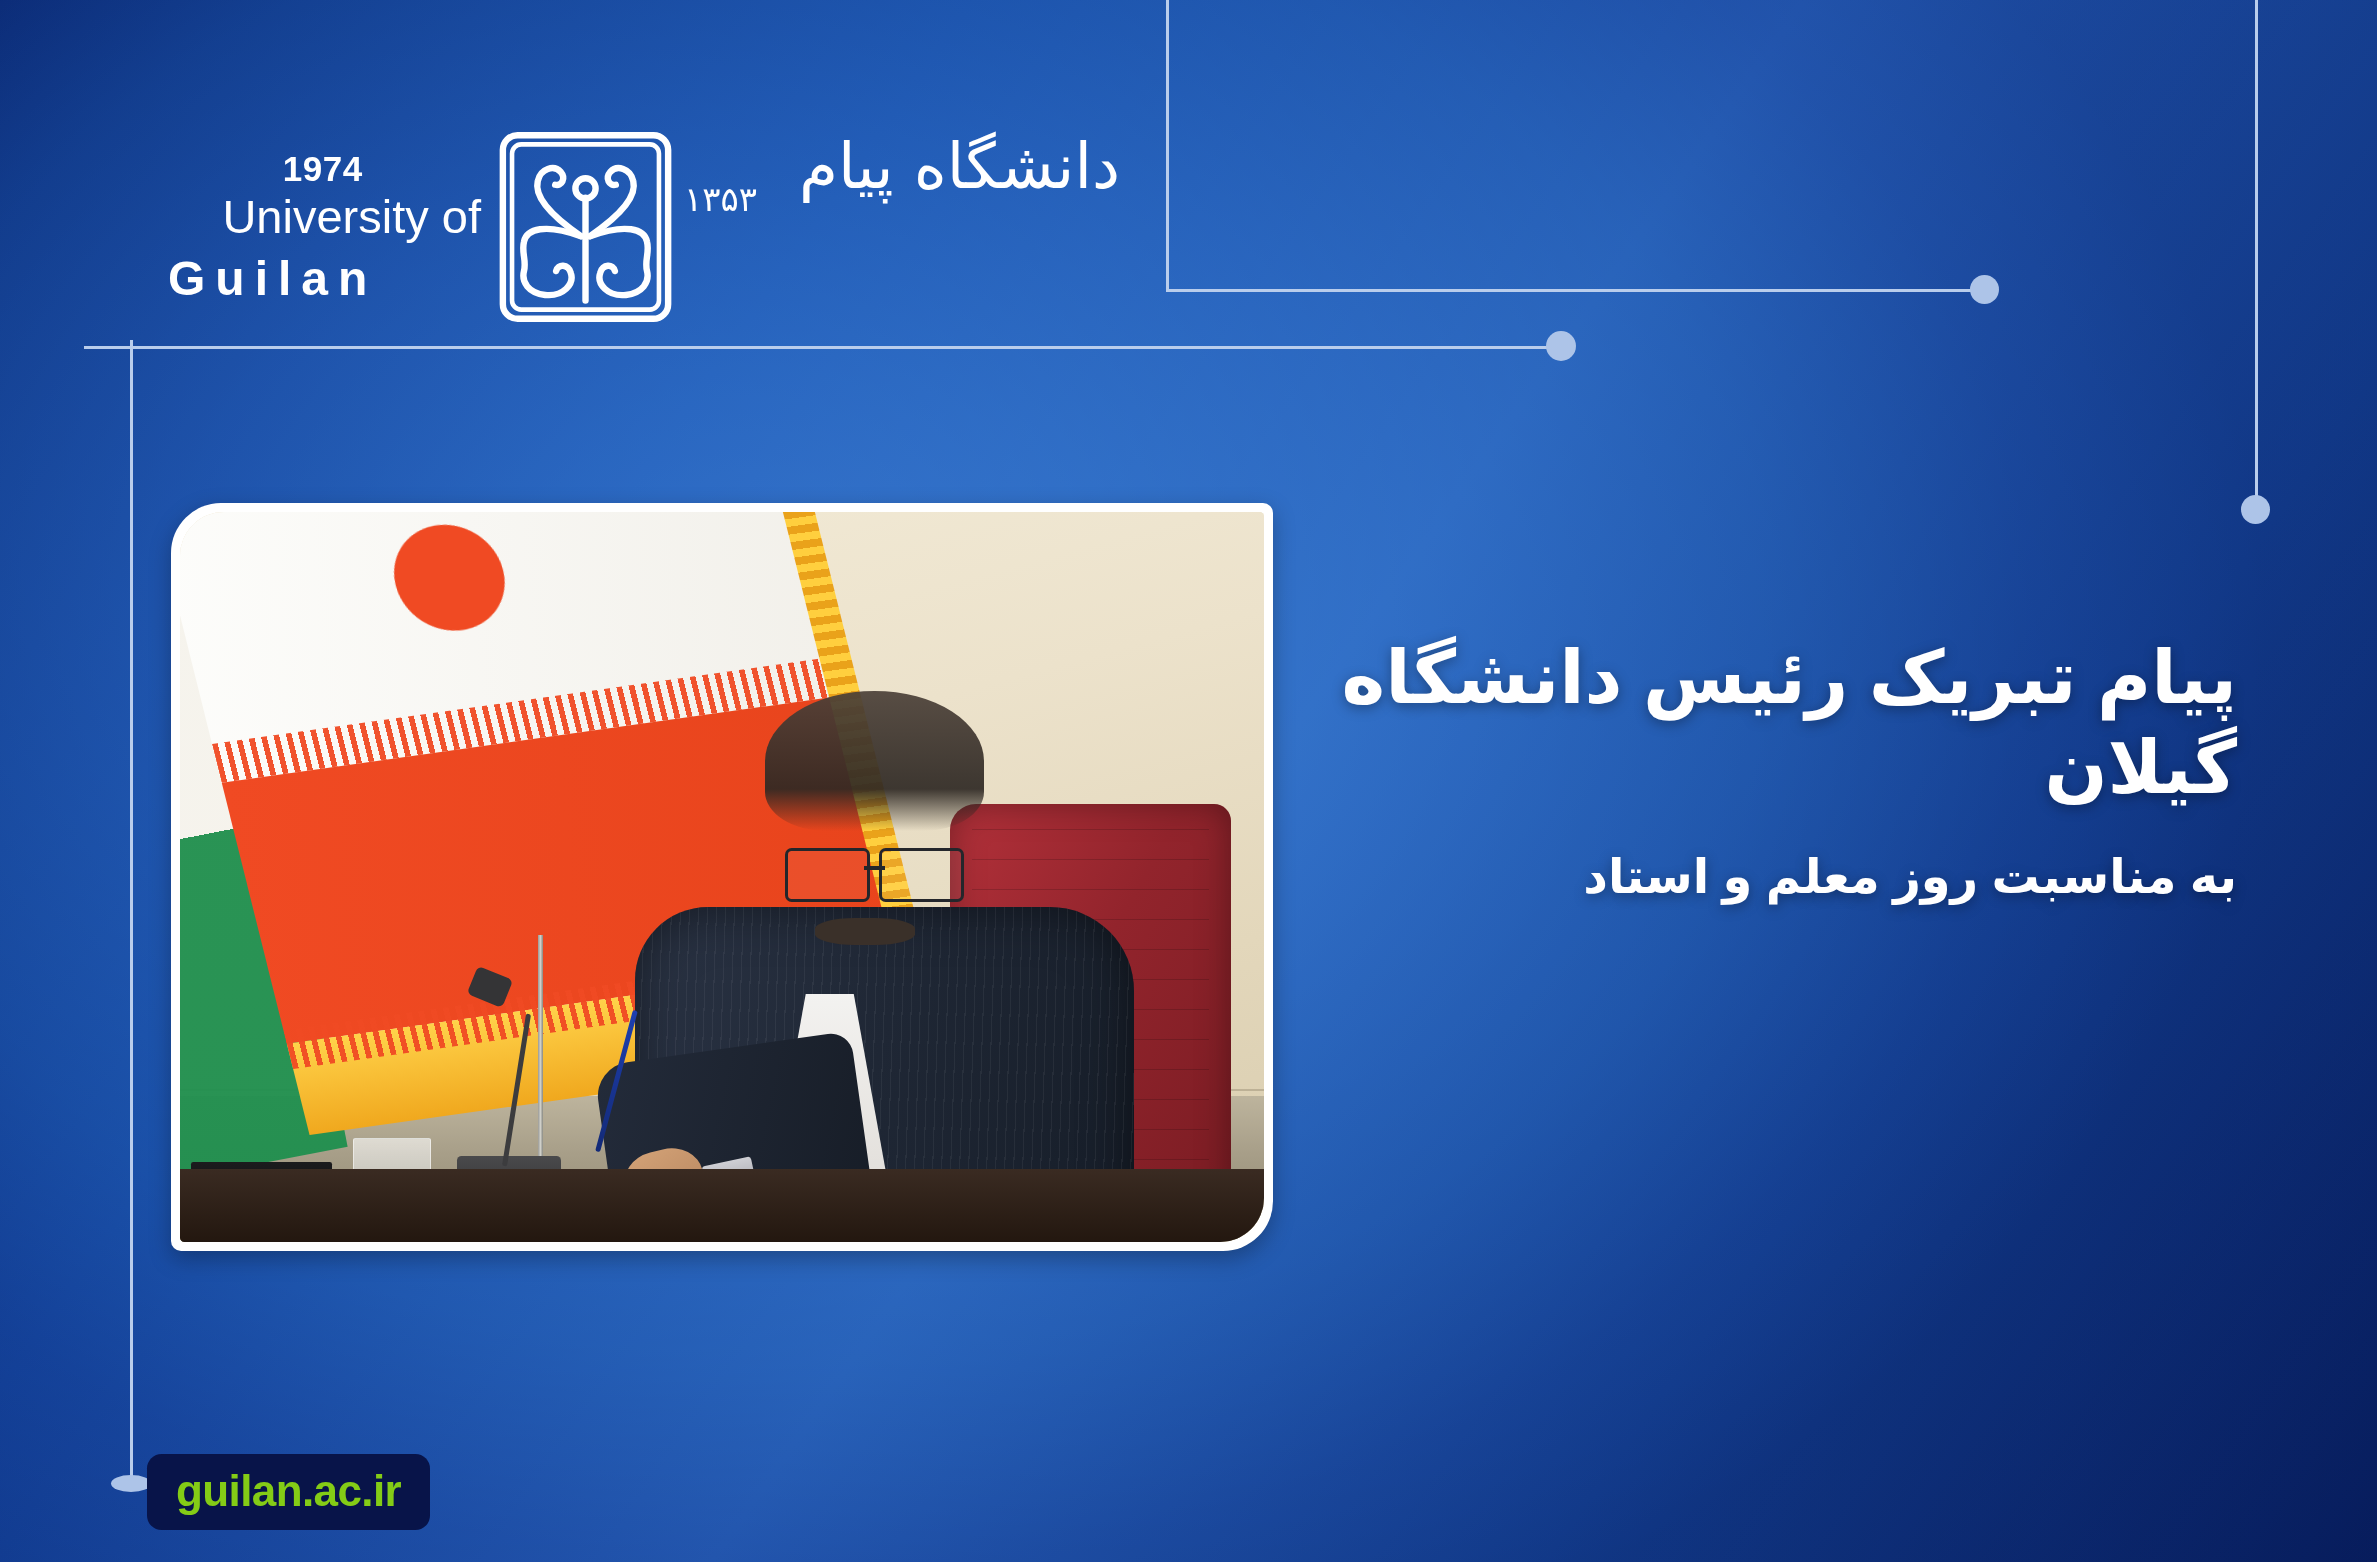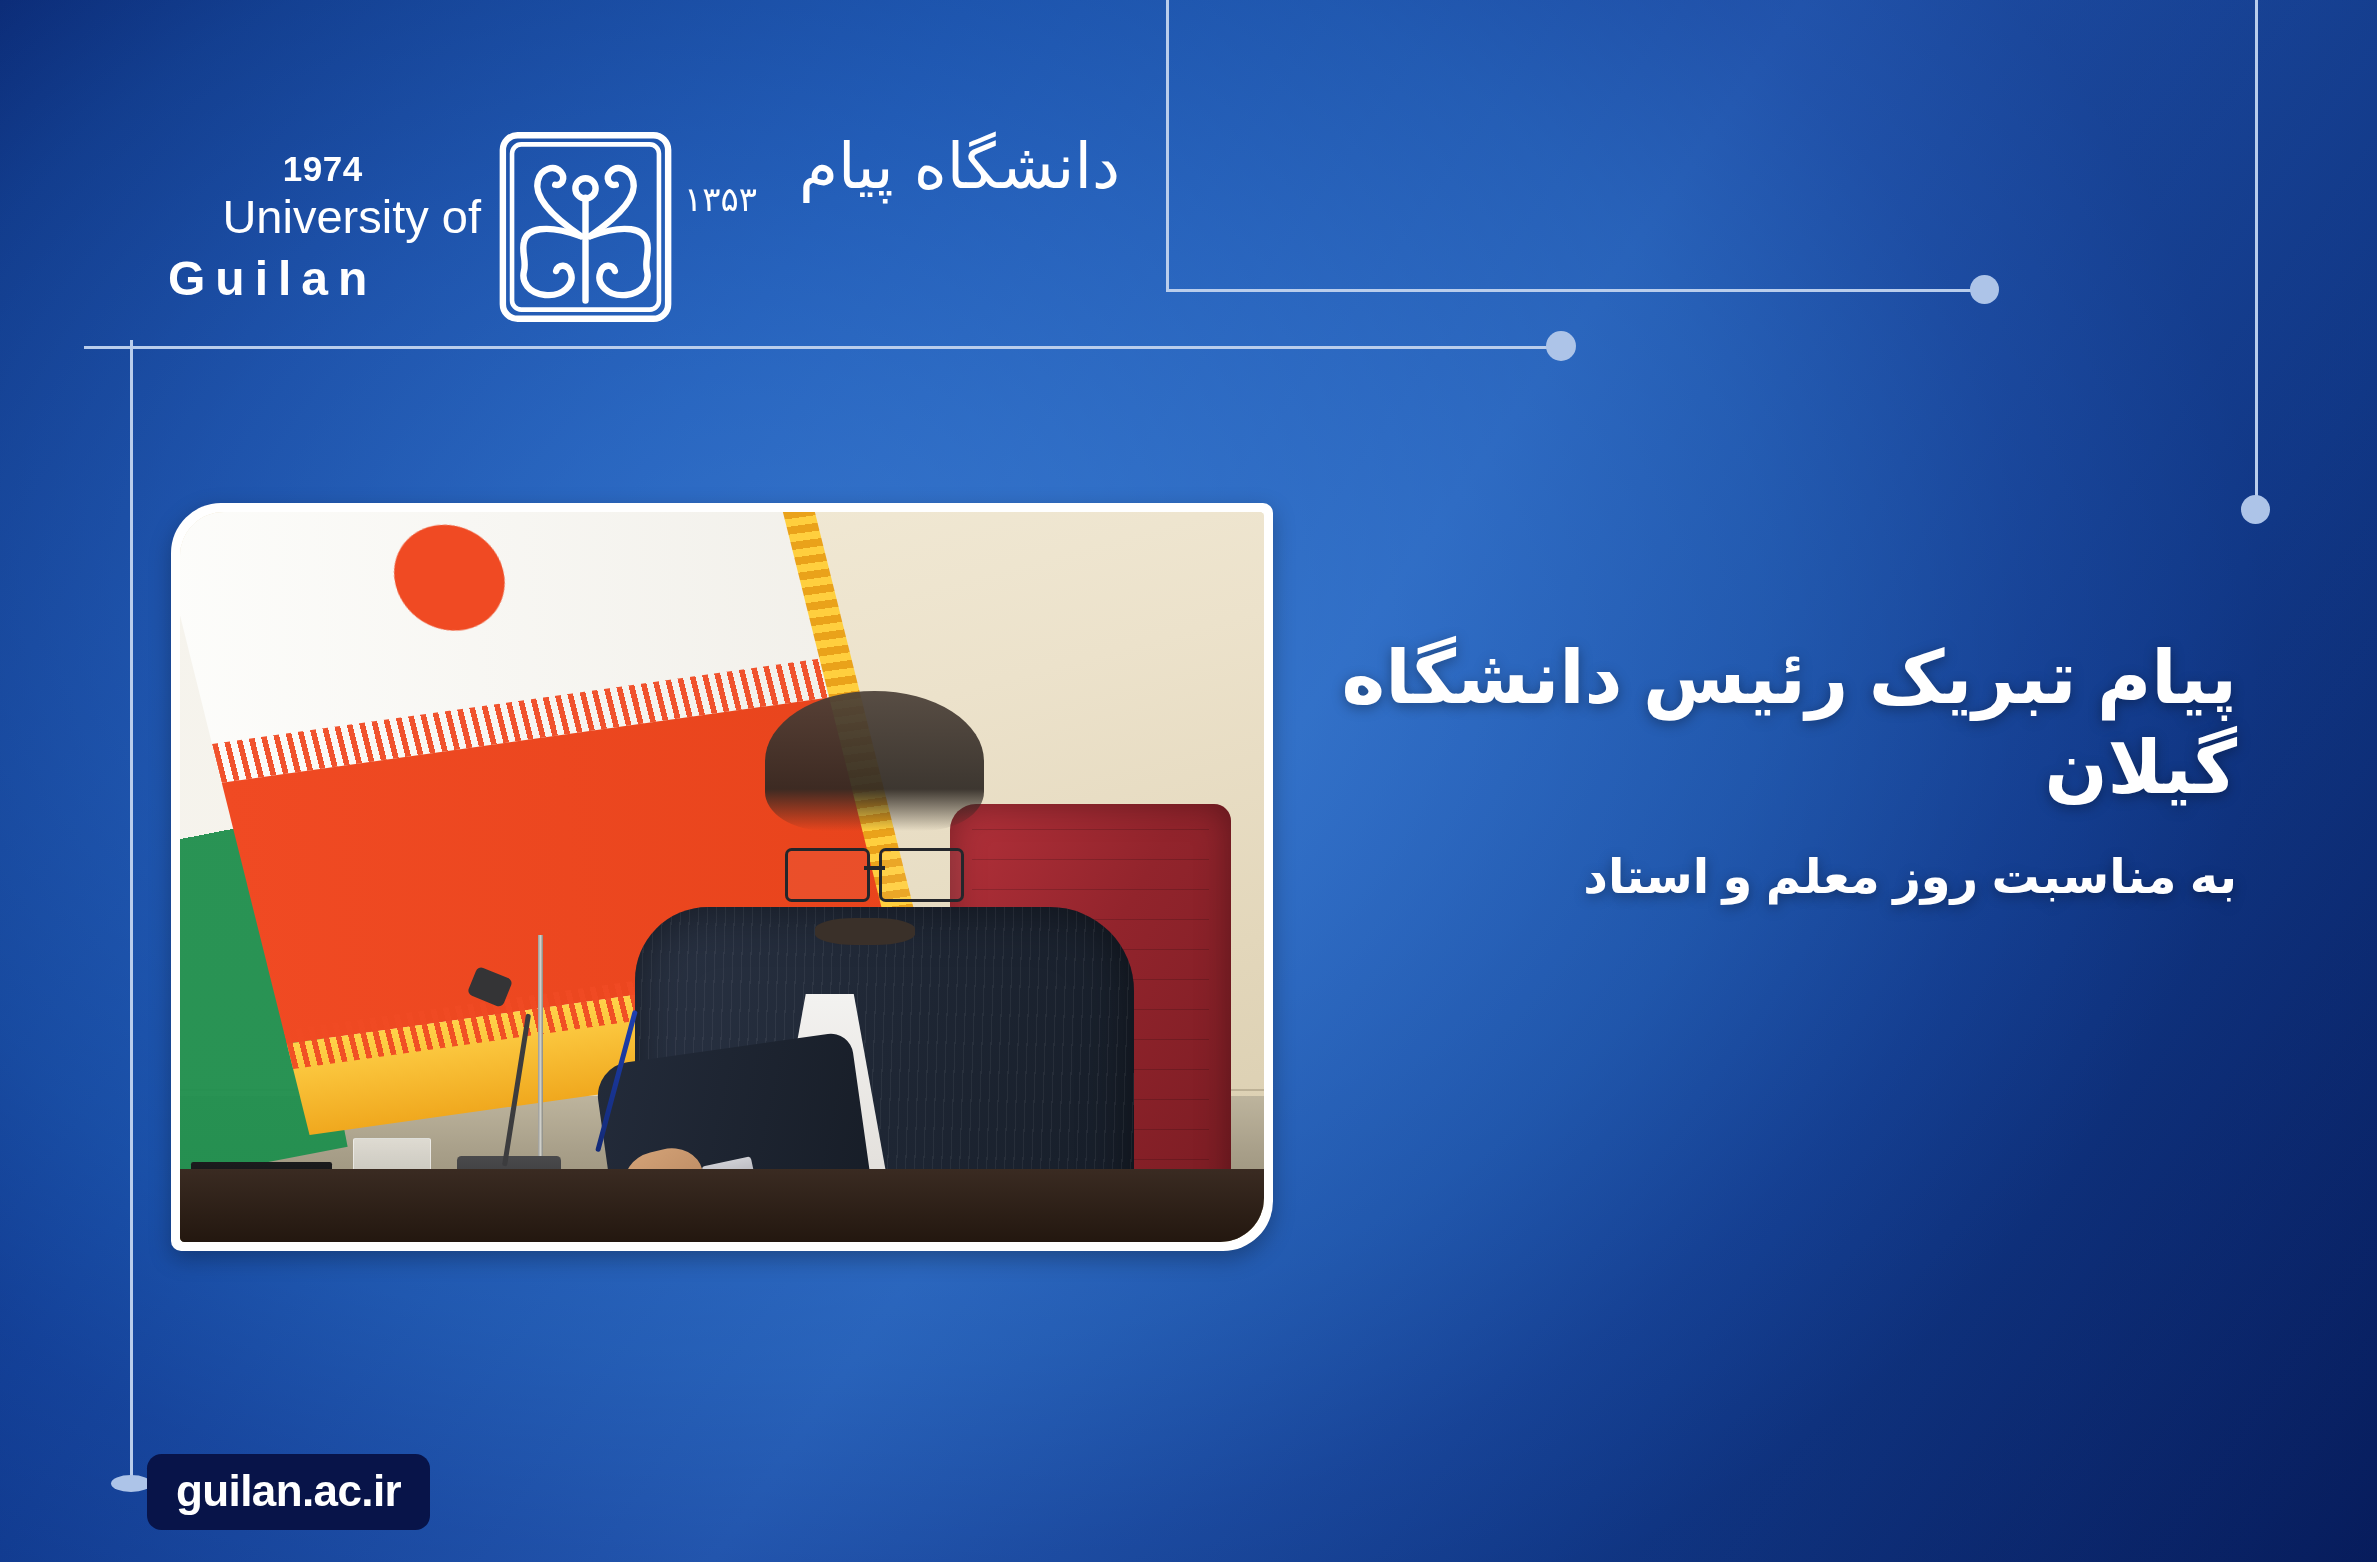--- a/index.html
+++ b/index.html
@@ -170,21 +170,21 @@
     text-shadow:0 3.4px 12.3px rgba(0,0,0,.35);
   }
   .headline .l2{
     font-size:48px;font-weight:bold;line-height:1.22;margin-top:34px;
     text-shadow:0 3.4px 12.3px rgba(0,0,0,.35);
   }
 
   
   .url-badge{
     position:absolute;left:147px;top:1454px;
-    background:#081449;color:#ffffff;
+    background:#081449;color:#84cc16;
     padding:14.6px 29px 17px 29px;border-radius:14.6px;
     font-size:44px;font-weight:bold;letter-spacing:-0.6px;line-height:1;
   }
 </style>
 </head>
 <body>
 
 <div class="poster">
 
   <div class="dline v" id="tr-vert"></div>

